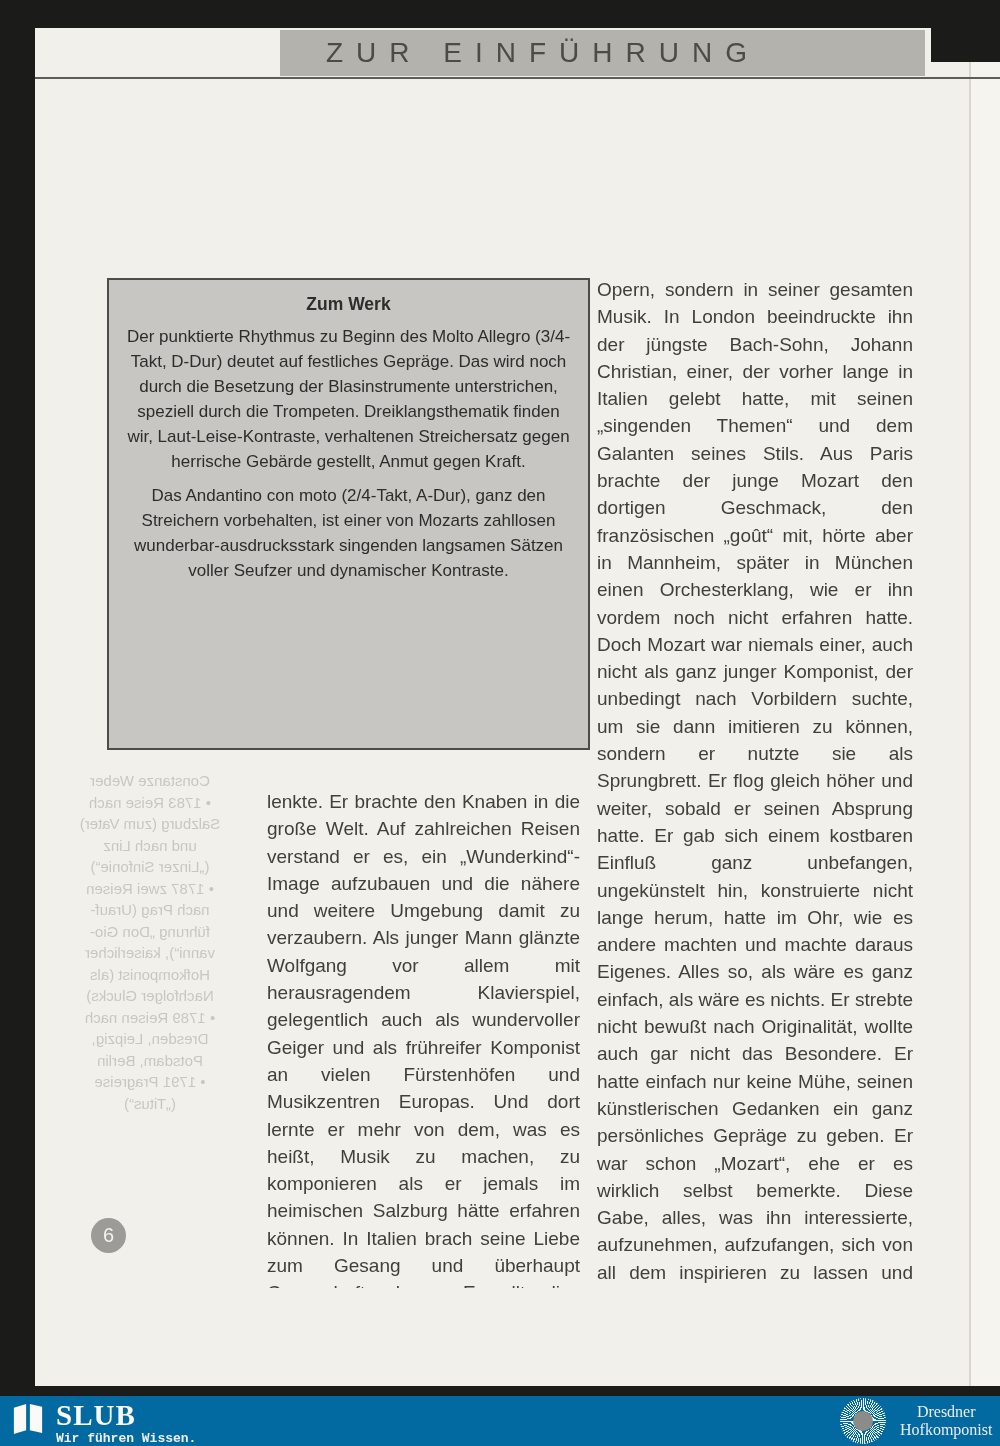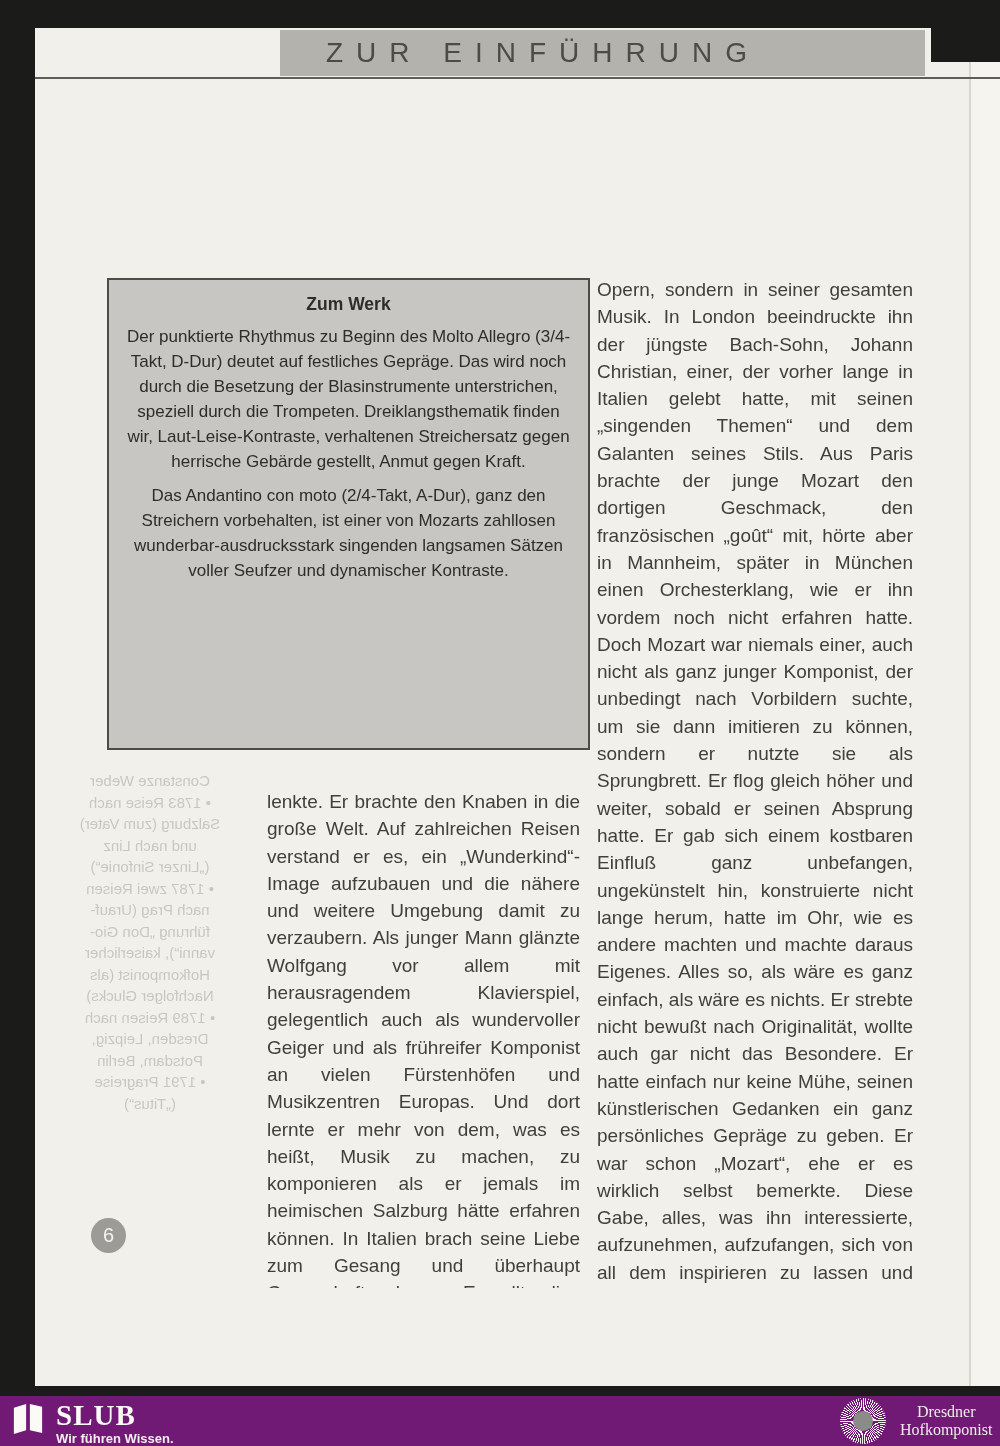--- a/index.html
+++ b/index.html
@@ -27,26 +27,26 @@
   .col-right{left:597px;top:276px;width:316px;height:1013px;}
 
   .bleed{position:absolute;left:36px;top:770px;width:228px;transform:scaleX(-1);
          color:#8f8e88;opacity:0.42;font-size:15px;line-height:21.5px;text-align:center;
          white-space:pre-line;filter:blur(0.4px);}
 
   .page-circle{position:absolute;left:91px;top:1218px;width:35px;height:35px;border-radius:50%;
                background:#9c9b97;color:#f5f3ed;display:flex;align-items:center;justify-content:center;
                font-size:20px;}
 
-  .footer-bar{position:absolute;left:0;top:1396px;width:1000px;height:50px;background:#701a75;}
+  .footer-bar{position:absolute;left:0;top:1396px;width:1000px;height:50px;background:#0369a1;}
   .slub{position:absolute;left:12px;top:4px;display:flex;align-items:flex-start;}
   .slub-book{width:32px;height:34px;margin-top:2px;}
   .slub-text{margin-left:12px;color:#fbfaf7;}
   .slub-name{font-family:"Liberation Serif",serif;font-weight:bold;font-size:29px;line-height:30px;letter-spacing:1px;}
-  .slub-tagline{font-size:13px;font-weight:bold;color:#f1f0ec;margin-top:1px;}
+  .slub-tagline{font-size:13px;font-weight:bold;color:#f1f0ec;margin-top:1px;font-family:Liberation Mono, monospace;}
   .phil{position:absolute;left:840px;top:2px;display:flex;align-items:center;}
   .starburst{position:relative;width:46px;height:46px;}
   .starburst .rays{position:absolute;inset:0;border-radius:50%;
         background:repeating-conic-gradient(#f2f1ed 0deg 2.6deg,rgba(242,241,237,0) 2.6deg 6.2deg);}
   .starburst .hole{position:absolute;inset:13px;border-radius:50%;background:#8b8b87;}
   .phil-text{margin-left:14px;color:#eeede9;font-family:"Liberation Serif",serif;
              font-size:16px;line-height:18px;text-align:center;}
 </style>
 </head>
 <body>

